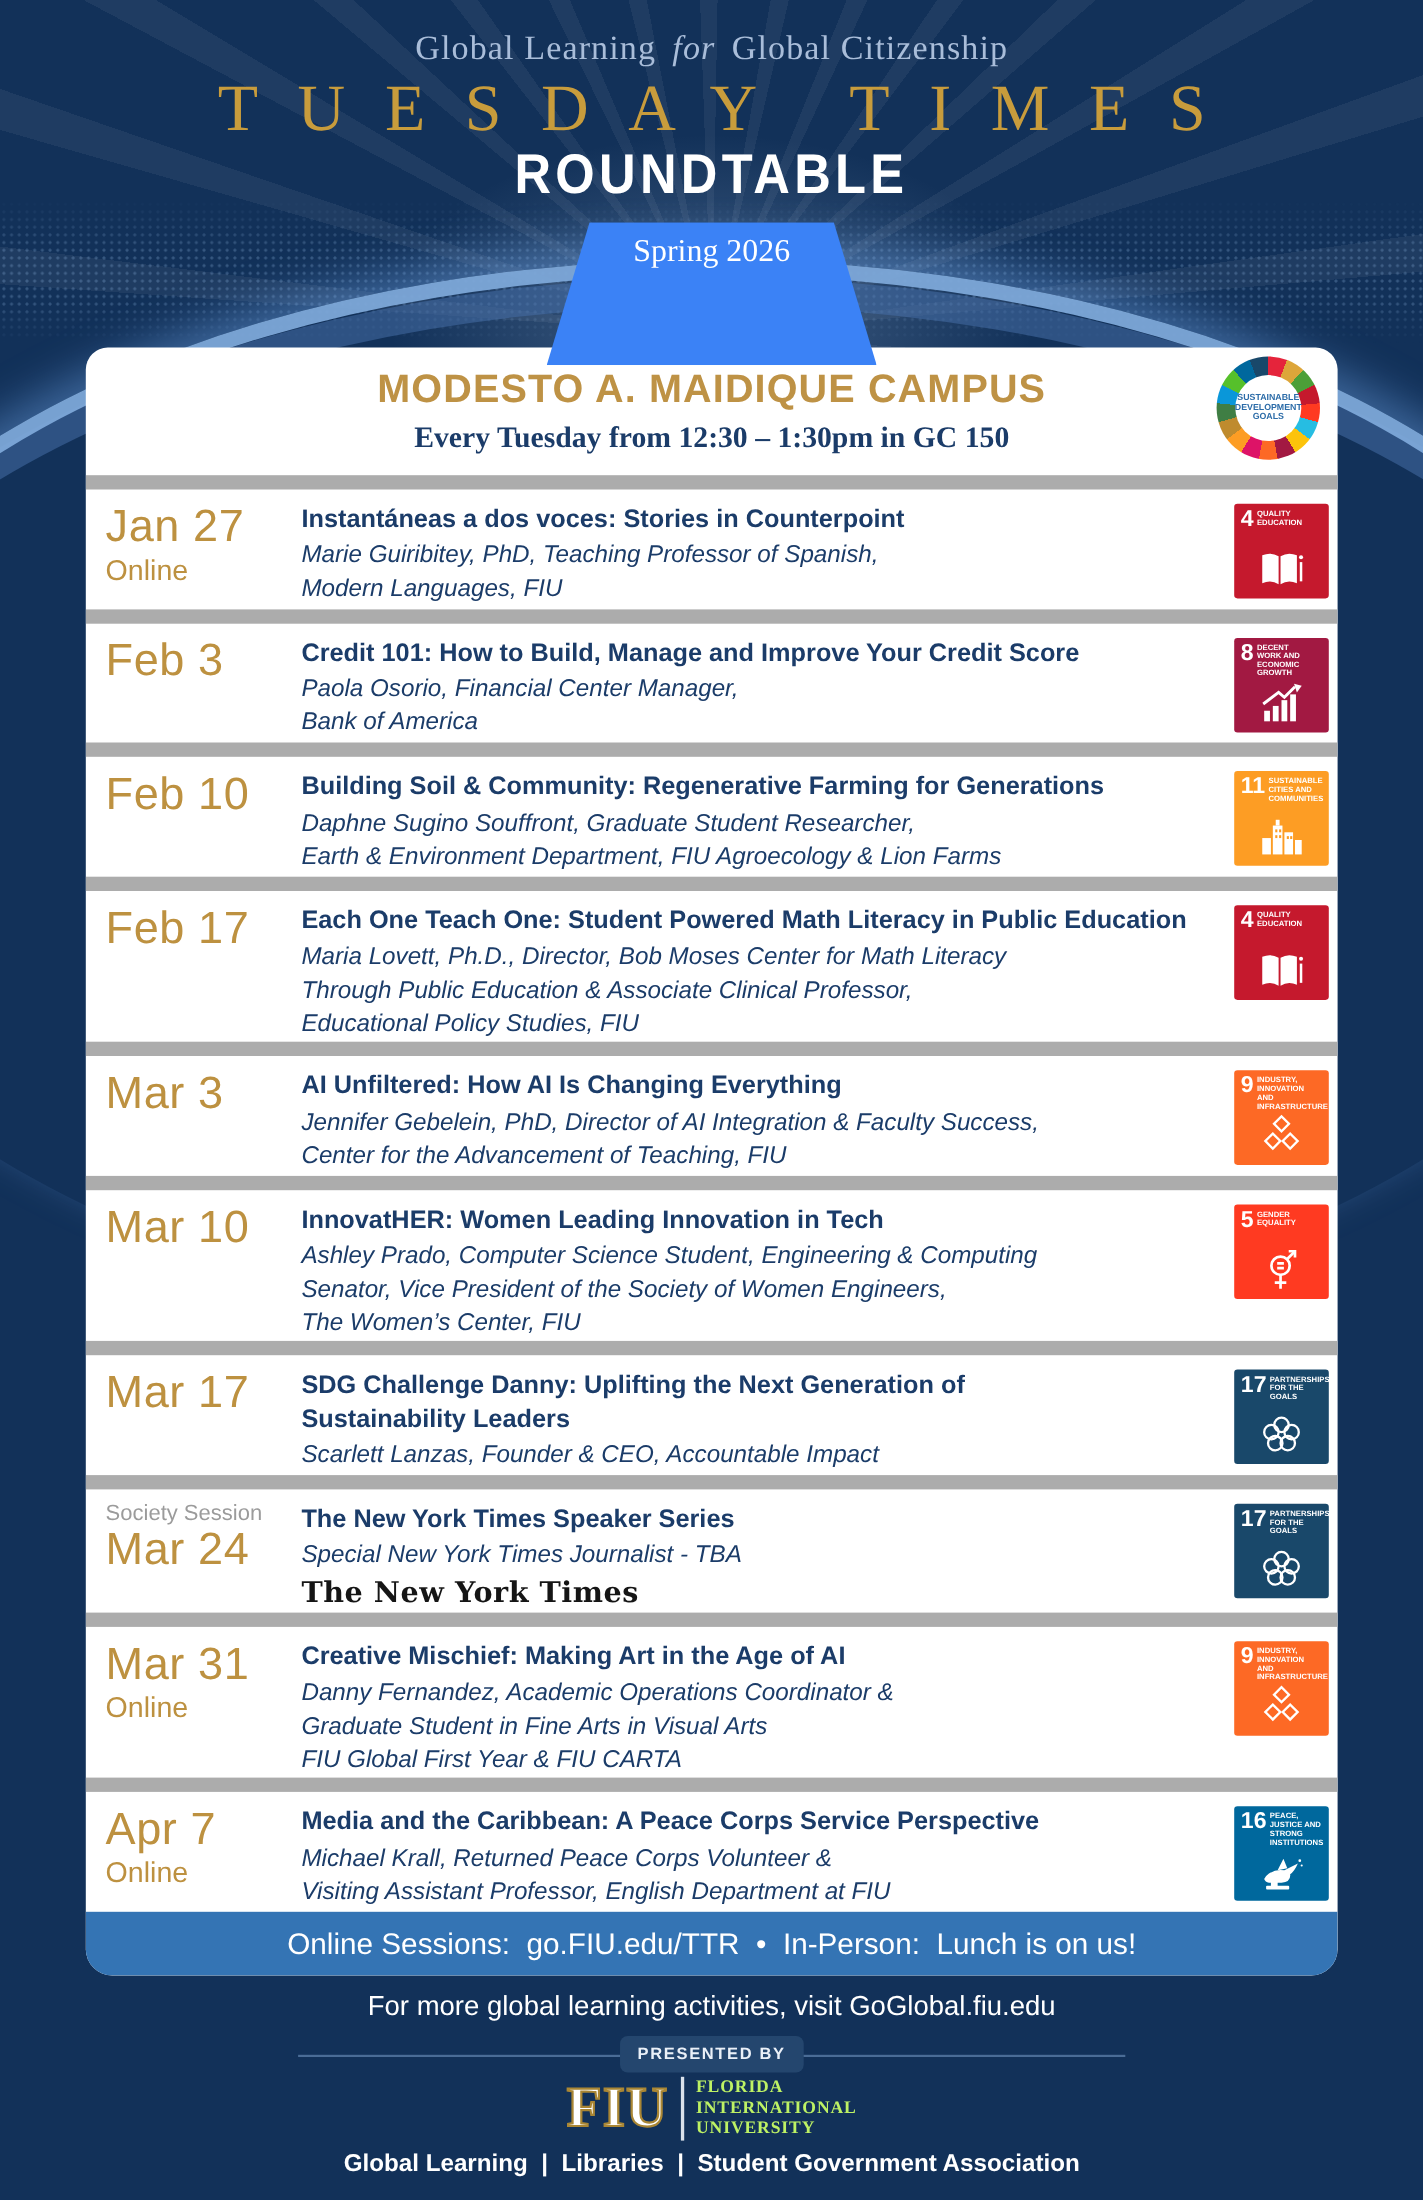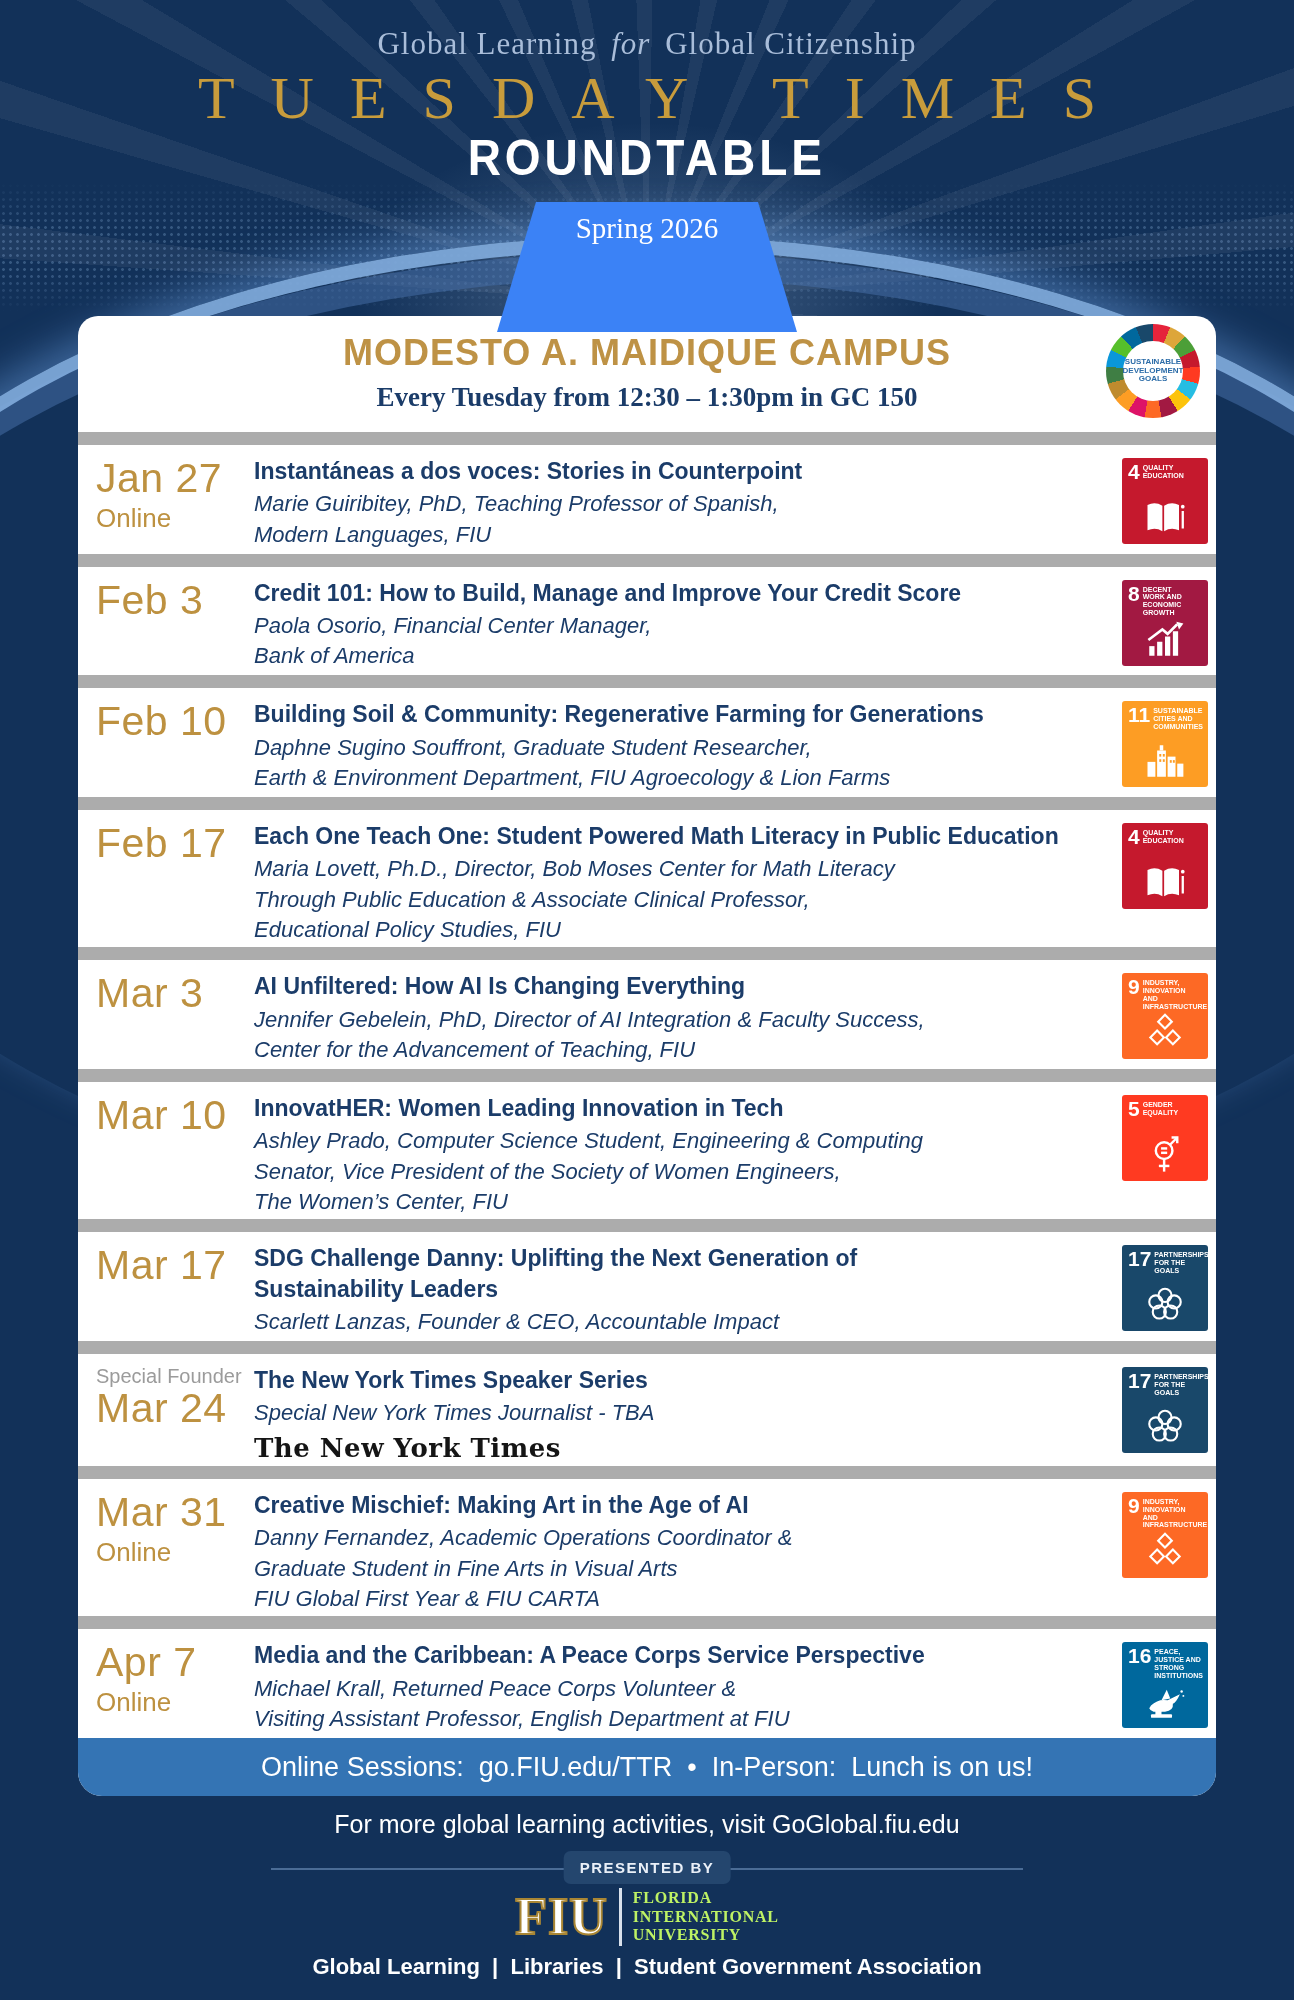--- a/index.html
+++ b/index.html
@@ -52,21 +52,21 @@
   .sdg-wheel-inner{position:absolute;inset:17px;background:#fff;border-radius:50%;
         display:flex;align-items:center;justify-content:center;text-align:center;
         font-size:8px;font-weight:700;color:#2C6CA8;line-height:1.12;}
   .events-list{flex:1 1 auto;display:flex;flex-direction:column;min-height:0;}
   .sep{flex:0 0 13px;height:13px;background:#ACACAC;}
   .event-row{flex:1 1 auto;display:flex;align-items:flex-start;padding:9px 8px 9px 18px;min-height:0;overflow:hidden;}
   .date-col{flex:0 0 158px;padding-top:2px;}
   .special{font-size:20px;color:#9B9B9B;margin-bottom:-2px;}
   .date{font-size:41px;color:#BD9140;letter-spacing:.5px;line-height:1.1;}
   .online{font-size:26px;color:#BD9140;margin-top:2px;}
-  .content-col{flex:1 1 auto;padding-right:6px;min-width:0;}
+  .content-col{flex:1 1 auto;padding-right:6px;min-width:0;margin-left:20px;}
   .event-title{font-size:23px;font-weight:700;color:#1B3C69;line-height:1.32;white-space:pre-line;margin-top:2px;}
   .speakers{font-size:22px;font-style:italic;color:#1B3C69;line-height:1.38;margin-top:3px;}
   .nyt-logo{font-family:"DejaVu Serif",serif;font-weight:700;font-size:26px;color:#151515;
             letter-spacing:.5px;margin-top:4px;}
   .sdg-col{flex:0 0 94px;display:flex;justify-content:flex-end;padding-top:4px;}
   .sdg-badge{position:relative;width:86px;height:86px;border-radius:3px;color:#fff;
              box-sizing:border-box;padding:5px 3px 4px 6px;}
   .sdg-top{display:flex;gap:3px;align-items:flex-start;}
   .sdg-number{font-size:21px;font-weight:700;line-height:.9;}
   .sdg-label{font-size:7px;font-weight:700;line-height:1.12;text-transform:uppercase;max-width:52px;padding-top:1px;}
@@ -377,21 +377,21 @@
                 </svg>
 </div>
       </div>
     </div>
   </div>
 
   <div class="sep"></div>
 
   <div class="event-row">
     <div class="date-col">
-      <div class="special">Special Founder</div>
+      <div class="special">Society Session</div>
       <div class="date">Mar 24</div>
 
     </div>
     <div class="content-col">
       <div class="event-title">The New York Times Speaker Series</div>
       <div class="speakers">
               <div>Special New York Times Journalist - TBA</div>
             </div>
       <div class="nyt-logo">The New York Times</div>
     </div>

